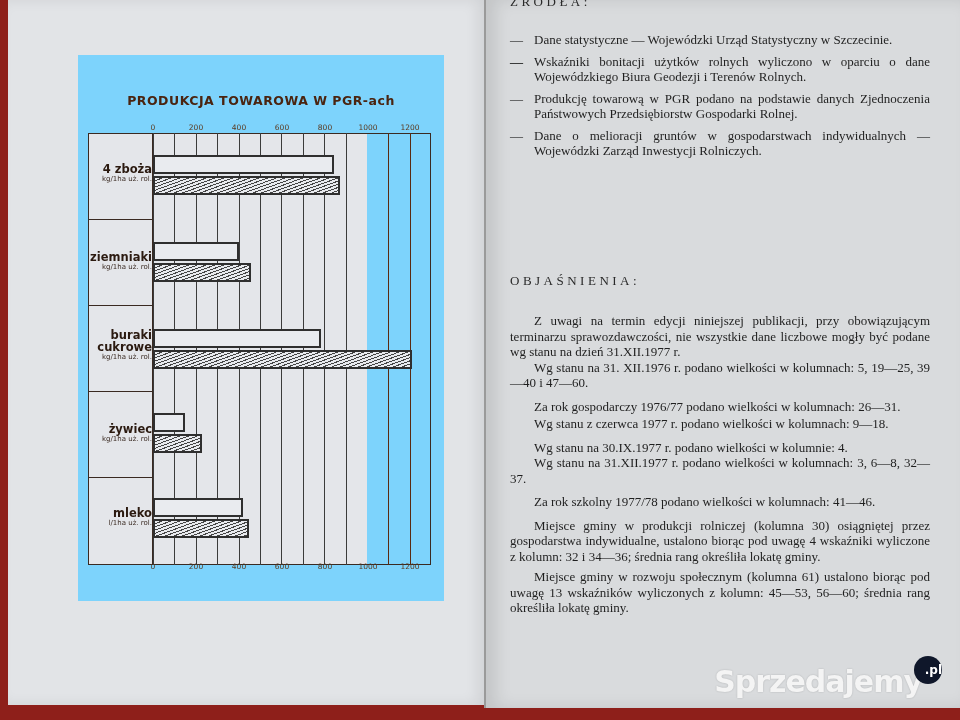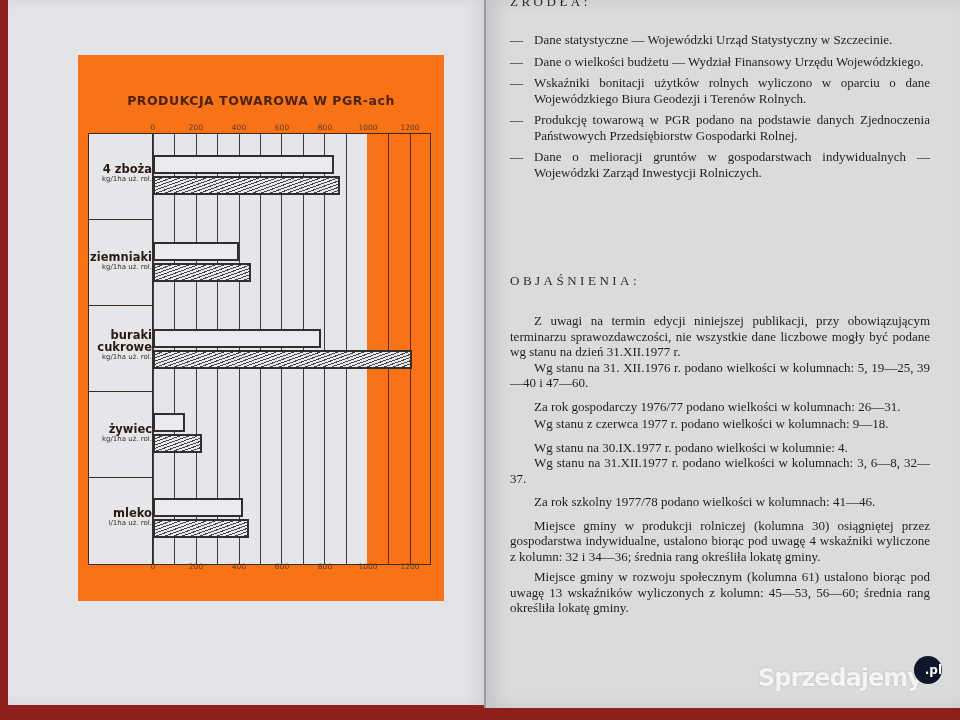--- a/index.html
+++ b/index.html
@@ -1,20 +1,20 @@
 <!DOCTYPE html>
 <html><head>
 <meta charset="utf-8">
 <style>
   html,body{margin:0;padding:0;}
   body{width:960px;height:720px;overflow:hidden;background:#8e1f1a;position:relative;font-family:"Liberation Serif",serif;}
   .page-left{position:absolute;left:8px;top:0;width:478px;height:705px;background:#e2e4e7;box-shadow:inset -8px 0 14px rgba(0,0,0,.08);}
   .page-right{position:absolute;left:486px;top:0;width:474px;height:708px;background:#d9dbdd;box-shadow:inset 10px 0 16px rgba(0,0,0,.10);}
   .spine{position:absolute;left:484px;top:0;width:2px;height:708px;background:#9a9a9a;}
-  .orange-panel{position:absolute;left:78px;top:55px;width:366px;height:546px;background:#f97316;}
+  .orange-panel{position:absolute;left:78px;top:55px;width:366px;height:546px;background:#7dd3fc;}
   .chart-title{position:absolute;left:0;width:100%;top:38px;text-align:center;font-family:"DejaVu Sans",sans-serif;font-weight:bold;font-size:12.5px;color:#4a2410;letter-spacing:.5px;}
   .plot{position:absolute;left:10px;top:78px;width:343px;height:432px;}
   .label-col{position:absolute;left:0;top:0;width:65px;height:100%;background:#e4e6ea;border:1px solid #3a2a22;box-sizing:border-box;}
   .grid-area{position:absolute;left:65px;top:0;width:214px;height:100%;background:#e4e6ea;border-top:1px solid #3a2a22;border-bottom:1px solid #3a2a22;box-sizing:border-box;}
   .orange-grid{position:absolute;left:279px;top:0;width:64px;height:100%;border-top:1px solid #3a2a22;border-bottom:1px solid #3a2a22;border-right:1px solid #3a2a22;box-sizing:border-box;}
   .vline{position:absolute;top:0;width:1px;height:100%;background:#3b3b3b;}
   .row-sep{position:absolute;left:0;width:65px;height:1px;background:#3a2a22;}
   .cat-label{position:absolute;left:2px;width:62px;text-align:right;color:#2b1a10;}
   .cat-name{font-family:"DejaVu Sans",sans-serif;font-weight:bold;font-size:11.5px;line-height:12px;display:block;}
   .cat-unit{font-family:"DejaVu Sans",sans-serif;font-size:7px;display:block;color:#3a2a22;}
@@ -23,21 +23,21 @@
   .bar.hatch{background:repeating-linear-gradient(160deg,#e9ebef 0 2px,#444 2px 3px);}
   .tick{position:absolute;font-family:"DejaVu Sans",sans-serif;font-size:7.5px;color:#5a3a20;transform:translateX(-50%);}
   .legend{position:absolute;top:518px;left:0;width:100%;height:16px;}
   .legend-swatch{position:absolute;top:2px;width:66px;height:11px;border:2px solid #2f2f2f;box-sizing:border-box;}
   .legend-label{position:absolute;top:3px;font-family:"DejaVu Sans",sans-serif;font-size:7.5px;color:#4a2410;}
   .right-text{position:absolute;left:510px;top:0;width:420px;color:#1f1f1f;font-size:13px;line-height:15.5px;}
   .heading{font-family:"Liberation Serif",serif;letter-spacing:3.5px;font-size:13px;color:#2a2a2a;}
   .src-item{position:relative;padding-left:24px;text-align:justify;margin-bottom:6px;}
   .src-item .dash{position:absolute;left:0;top:0;}
   .para{text-indent:24px;text-align:justify;}
-  .watermark{position:absolute;right:38px;top:664px;font-family:"DejaVu Sans",sans-serif;font-weight:bold;font-size:24px;color:#f4f4f4;letter-spacing:-1px;text-shadow:0 0 2px rgba(0,0,0,.2);}
+  .watermark{position:absolute;right:38px;top:664px;font-family:"DejaVu Sans",sans-serif;font-weight:bold;font-size:30px;color:#f4f4f4;letter-spacing:-1px;text-shadow:0 0 2px rgba(0,0,0,.2);}
   .watermark-badge{position:absolute;right:18px;top:656px;width:28px;height:28px;border-radius:50%;background:#0f172a;color:#fff;font-family:"DejaVu Sans",sans-serif;font-weight:bold;font-size:12px;text-align:right;line-height:28px;}
 </style>
 </head>
 <body>
 
 <div class="page-left"></div>
 <div class="page-right"></div>
 <div class="spine"></div>
 
 <div class="orange-panel">
@@ -121,21 +121,21 @@
     <span class="tick" style="left:290px;top:507px">1000</span>
     <span class="tick" style="left:332px;top:507px">1200</span>
   </div>
 
 </div>
 
 <div class="right-text">
   <div class="heading" style="position:absolute;top:-6px;left:0">ŹRÓDŁA:</div>
   <div style="position:absolute;top:32px;left:0;width:420px">
     <div class="src-item"><span class="dash">—</span><span>Dane statystyczne — Wojewódzki Urząd Statystyczny w Szczecinie.</span></div>
-    <div class="src-item"><span class="dash">—</span><span>Dane o wielkości budżetu — Wydział Finansowy Urzędu Wojewódzkiego.</span></div>
+    <div class="src-item"><span class="dash">—</span></div>
     <div class="src-item"><span class="dash">—</span><span>Wskaźniki bonitacji użytków rolnych wyliczono w oparciu o dane Wojewódzkiego Biura Geodezji i Terenów Rolnych.</span></div>
     <div class="src-item"><span class="dash">—</span><span>Produkcję towarową w PGR podano na podstawie danych Zjednoczenia Państwowych Przedsiębiorstw Gospodarki Rolnej.</span></div>
     <div class="src-item"><span class="dash">—</span><span>Dane o melioracji gruntów w gospodarstwach indywidualnych — Wojewódzki Zarząd Inwestycji Rolniczych.</span></div>
   </div>
 
   <div class="heading" style="position:absolute;top:273px;left:0">OBJAŚNIENIA:</div>
 
   <div style="position:absolute;top:313px;left:0;width:420px">
     <div class="para">Z uwagi na termin edycji niniejszej publikacji, przy obowiązującym terminarzu sprawozdawczości, nie wszystkie dane liczbowe mogły być podane wg stanu na dzień 31.XII.1977 r.</div>
     <div class="para" style="margin-bottom:8px">Wg stanu na 31. XII.1976 r. podano wielkości w kolumnach: 5, 19—25, 39—40 i 47—60.</div>

